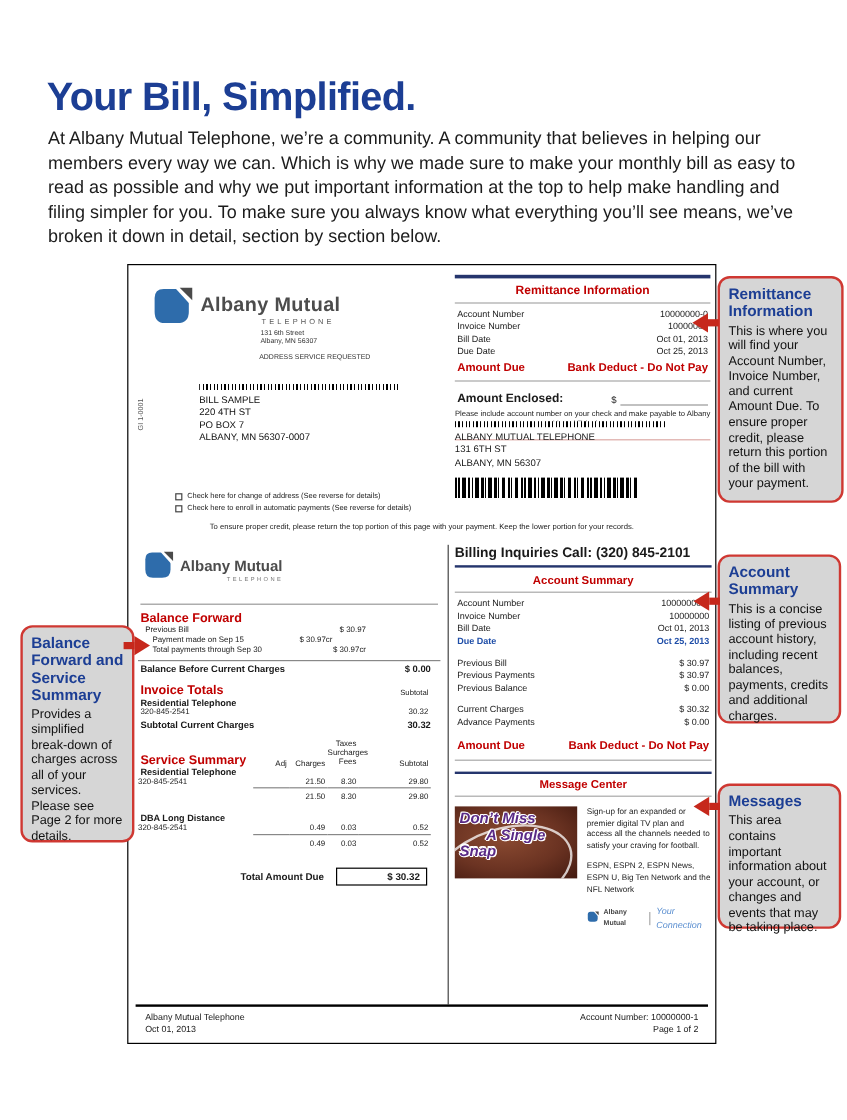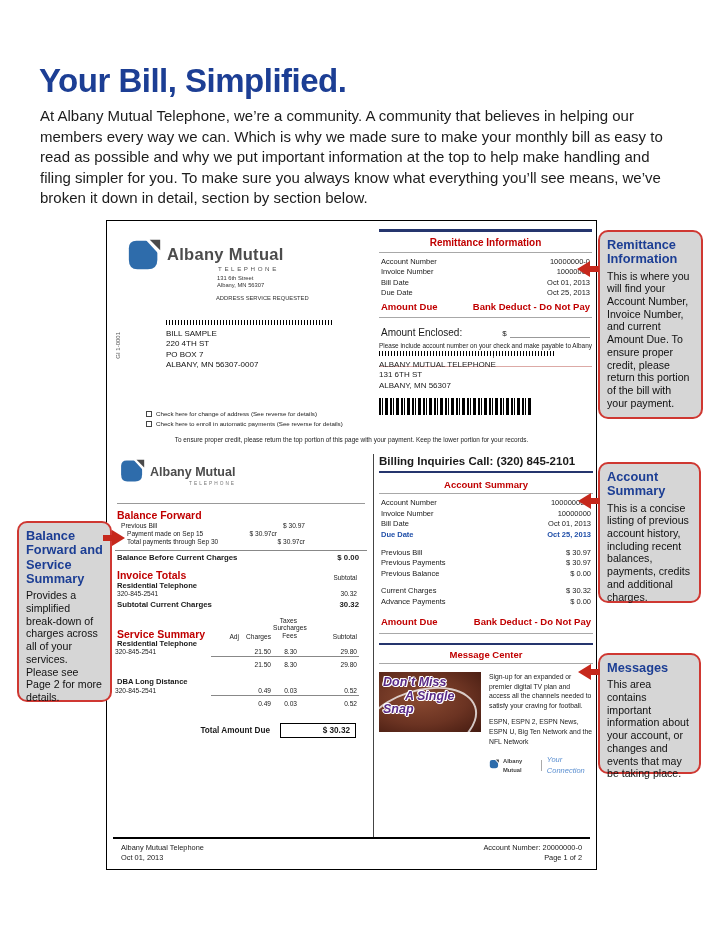--- a/index.html
+++ b/index.html
@@ -23,21 +23,21 @@
   .logo1 .laddr1 { position:absolute; left:91px; top:38px; font-size:5.8px; color:#333; }
   .logo1 .laddr2 { position:absolute; left:91px; top:45px; font-size:5.8px; color:#333; }
   .logo1 .lasr  { position:absolute; left:90px; top:58px; font-size:5.8px; color:#333; }
 
   
   .remit { position:absolute; left:272px; top:8px; width:213px; font-size:7.5px; }
   .remit .title { text-align:center; font-size:10px; margin:5px 0 4px; }
   .remit .kv { display:flex; justify-content:space-between; line-height:1.42; padding:0 2px; }
   .remit .due-row { display:flex; justify-content:space-between; font-size:9.5px; margin-top:2px; padding:0 2px; }
   .remit .enc-row { display:flex; align-items:flex-end; margin-top:9px; padding:0 2px; }
-  .remit .enc-label { font-size:10px; font-weight:normal; }
+  .remit .enc-label { font-size:10px; font-weight:bold; }
   .remit .enc-cur { margin-left:40px; font-size:8px; }
   .remit .enc-line { flex:1; border-bottom:1px solid #999; margin-left:3px; height:8px; }
   .remit .note { text-align:center; font-size:6.4px; color:#222; margin-top:4px; line-height:1.3; }
   .remit .pink-line { height:1px; background:#dcaaa6; margin-top:7px; }
 
   
   .postnet { height:7px; background:
       repeating-linear-gradient(90deg, #000 0 1px, transparent 1px 3px),
       linear-gradient(#fff,#fff); }
   .postnet.short { height:5px; }
@@ -416,21 +416,21 @@
     </div>
 
   </div>
 
   <div class="foot-line"></div>
   <div class="foot-l">
     <div>Albany Mutual Telephone</div>
     <div>Oct 01, 2013</div>
   </div>
   <div class="foot-r">
-    <div>Account Number:  20000000-0</div>
+    <div>Account Number:  10000000-1</div>
     <div>Page 1 of 2</div>
   </div>
 </div>
 
 <div class="callout co-remittance">
   <h3>Remittance Information</h3>
   <p>This is where you will find your Account Number, Invoice Number, and current Amount Due. To ensure proper credit, please return this portion of the bill with your payment.</p>
 </div>
 <div class="callout co-account">
   <h3>Account Summary</h3>

